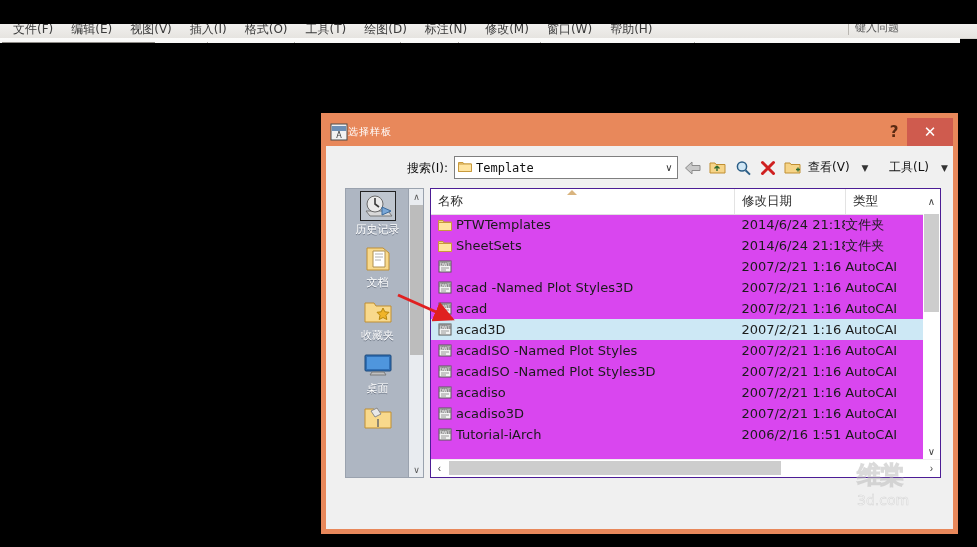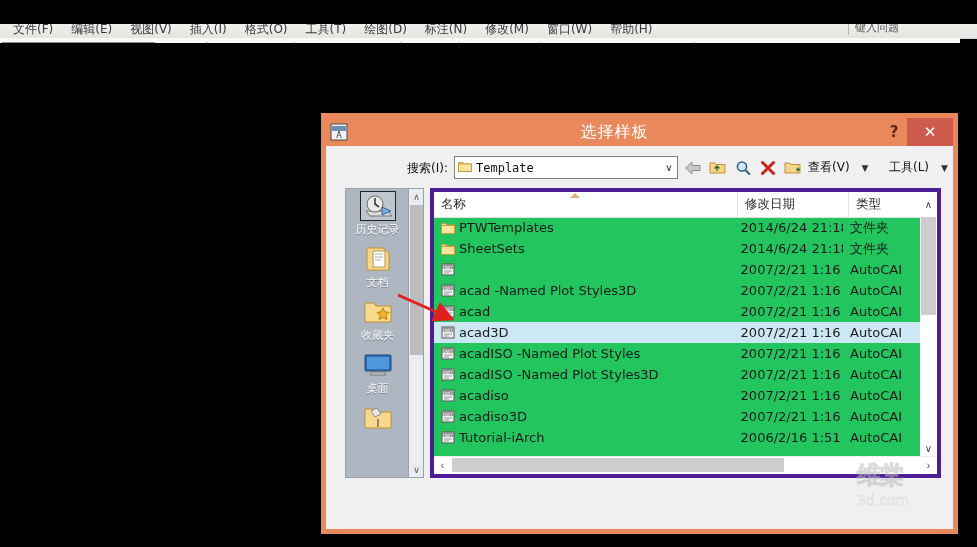--- a/index.html
+++ b/index.html
@@ -66,21 +66,21 @@
     border:5px solid #e8885b;
     box-sizing:border-box;
     box-shadow:0 2px 10px rgba(0,0,0,.6);
   }
   #dlg-titlebar{
     position:absolute;left:0;top:0;right:0;height:28px;
     background:#e8885b;display:flex;align-items:center;
   }
   #dlg-icon{width:18px;height:18px;margin-left:4px;flex:0 0 auto;}
   #dlg-title{
-    flex:1;text-align:center;color:#fff;font-size:16px;letter-spacing:1px;
+    flex:1;color:#fff;font-size:10px;letter-spacing:1px;
     font-family:"DejaVu Sans",sans-serif;
   }
   #dlg-help{
     width:26px;text-align:center;color:#5a2a12;font-weight:bold;font-size:15px;
     font-family:"DejaVu Sans",sans-serif;cursor:default;
   }
   #dlg-close{
     width:46px;height:28px;background:#cf5b4e;color:#fff;
     display:flex;align-items:center;justify-content:center;font-size:15px;
   }
@@ -145,21 +145,21 @@
   }
   #places-sb .sb-arrow.top{position:absolute;top:0;}
   #places-sb .sb-arrow.bot{position:absolute;bottom:0;}
   #places-sb .sb-thumb{
     position:absolute;left:1px;top:16px;width:13px;height:150px;background:#bcbcbc;
   }
 
   
   #filepane{
     position:absolute;left:104px;top:42px;right:12px;height:290px;
-    background:#22c55e;border:4px solid #4c1d95;box-sizing:border-box;
+    background:#d946ef;border:1px solid #4c1d95;box-sizing:border-box;
   }
   #col-header{
     position:absolute;left:0;top:0;right:0;height:25px;
     background:#fff;border-bottom:1px solid #e0e0e0;
     display:flex;align-items:center;font-size:12.5px;color:#2b2b2b;
     font-family:"DejaVu Sans",sans-serif;
   }
   .col{position:relative;height:25px;display:flex;align-items:center;padding-left:7px;box-sizing:border-box;}
   .col.name{width:304px;border-right:1px solid #e3e3e3;}
   .col.date{width:111px;border-right:1px solid #e3e3e3;}
@@ -178,21 +178,21 @@
   #rows{
     position:absolute;left:0;top:25px;right:17px;bottom:17px;overflow:hidden;
   }
   .row{
     height:21px;display:flex;align-items:center;font-size:13px;color:#1b1b1b;
     font-family:"DejaVu Sans",sans-serif;white-space:nowrap;
   }
   .row.selected{background:#cde8f5;}
   .row .c-name{width:304px;display:flex;align-items:center;padding-left:7px;box-sizing:border-box;overflow:hidden;}
   .row .c-date{width:111px;padding-left:7px;box-sizing:border-box;overflow:hidden;}
-  .row .c-type{width:78px;padding-left:7px;box-sizing:border-box;overflow:hidden;}
+  .row .c-type{width:78px;box-sizing:border-box;overflow:hidden;}
   .row .ficon{margin-right:4px;flex:0 0 auto;display:flex;}
 
   #list-vsb{
     position:absolute;right:0;top:25px;width:17px;bottom:17px;background:#fff;
   }
   #list-vsb .vthumb{position:absolute;left:1px;top:0;width:15px;height:98px;background:#cdcdcd;}
   #list-vsb .vdown{
     position:absolute;bottom:0;left:0;width:17px;height:17px;
     display:flex;align-items:center;justify-content:center;font-size:10px;color:#444;
   }

